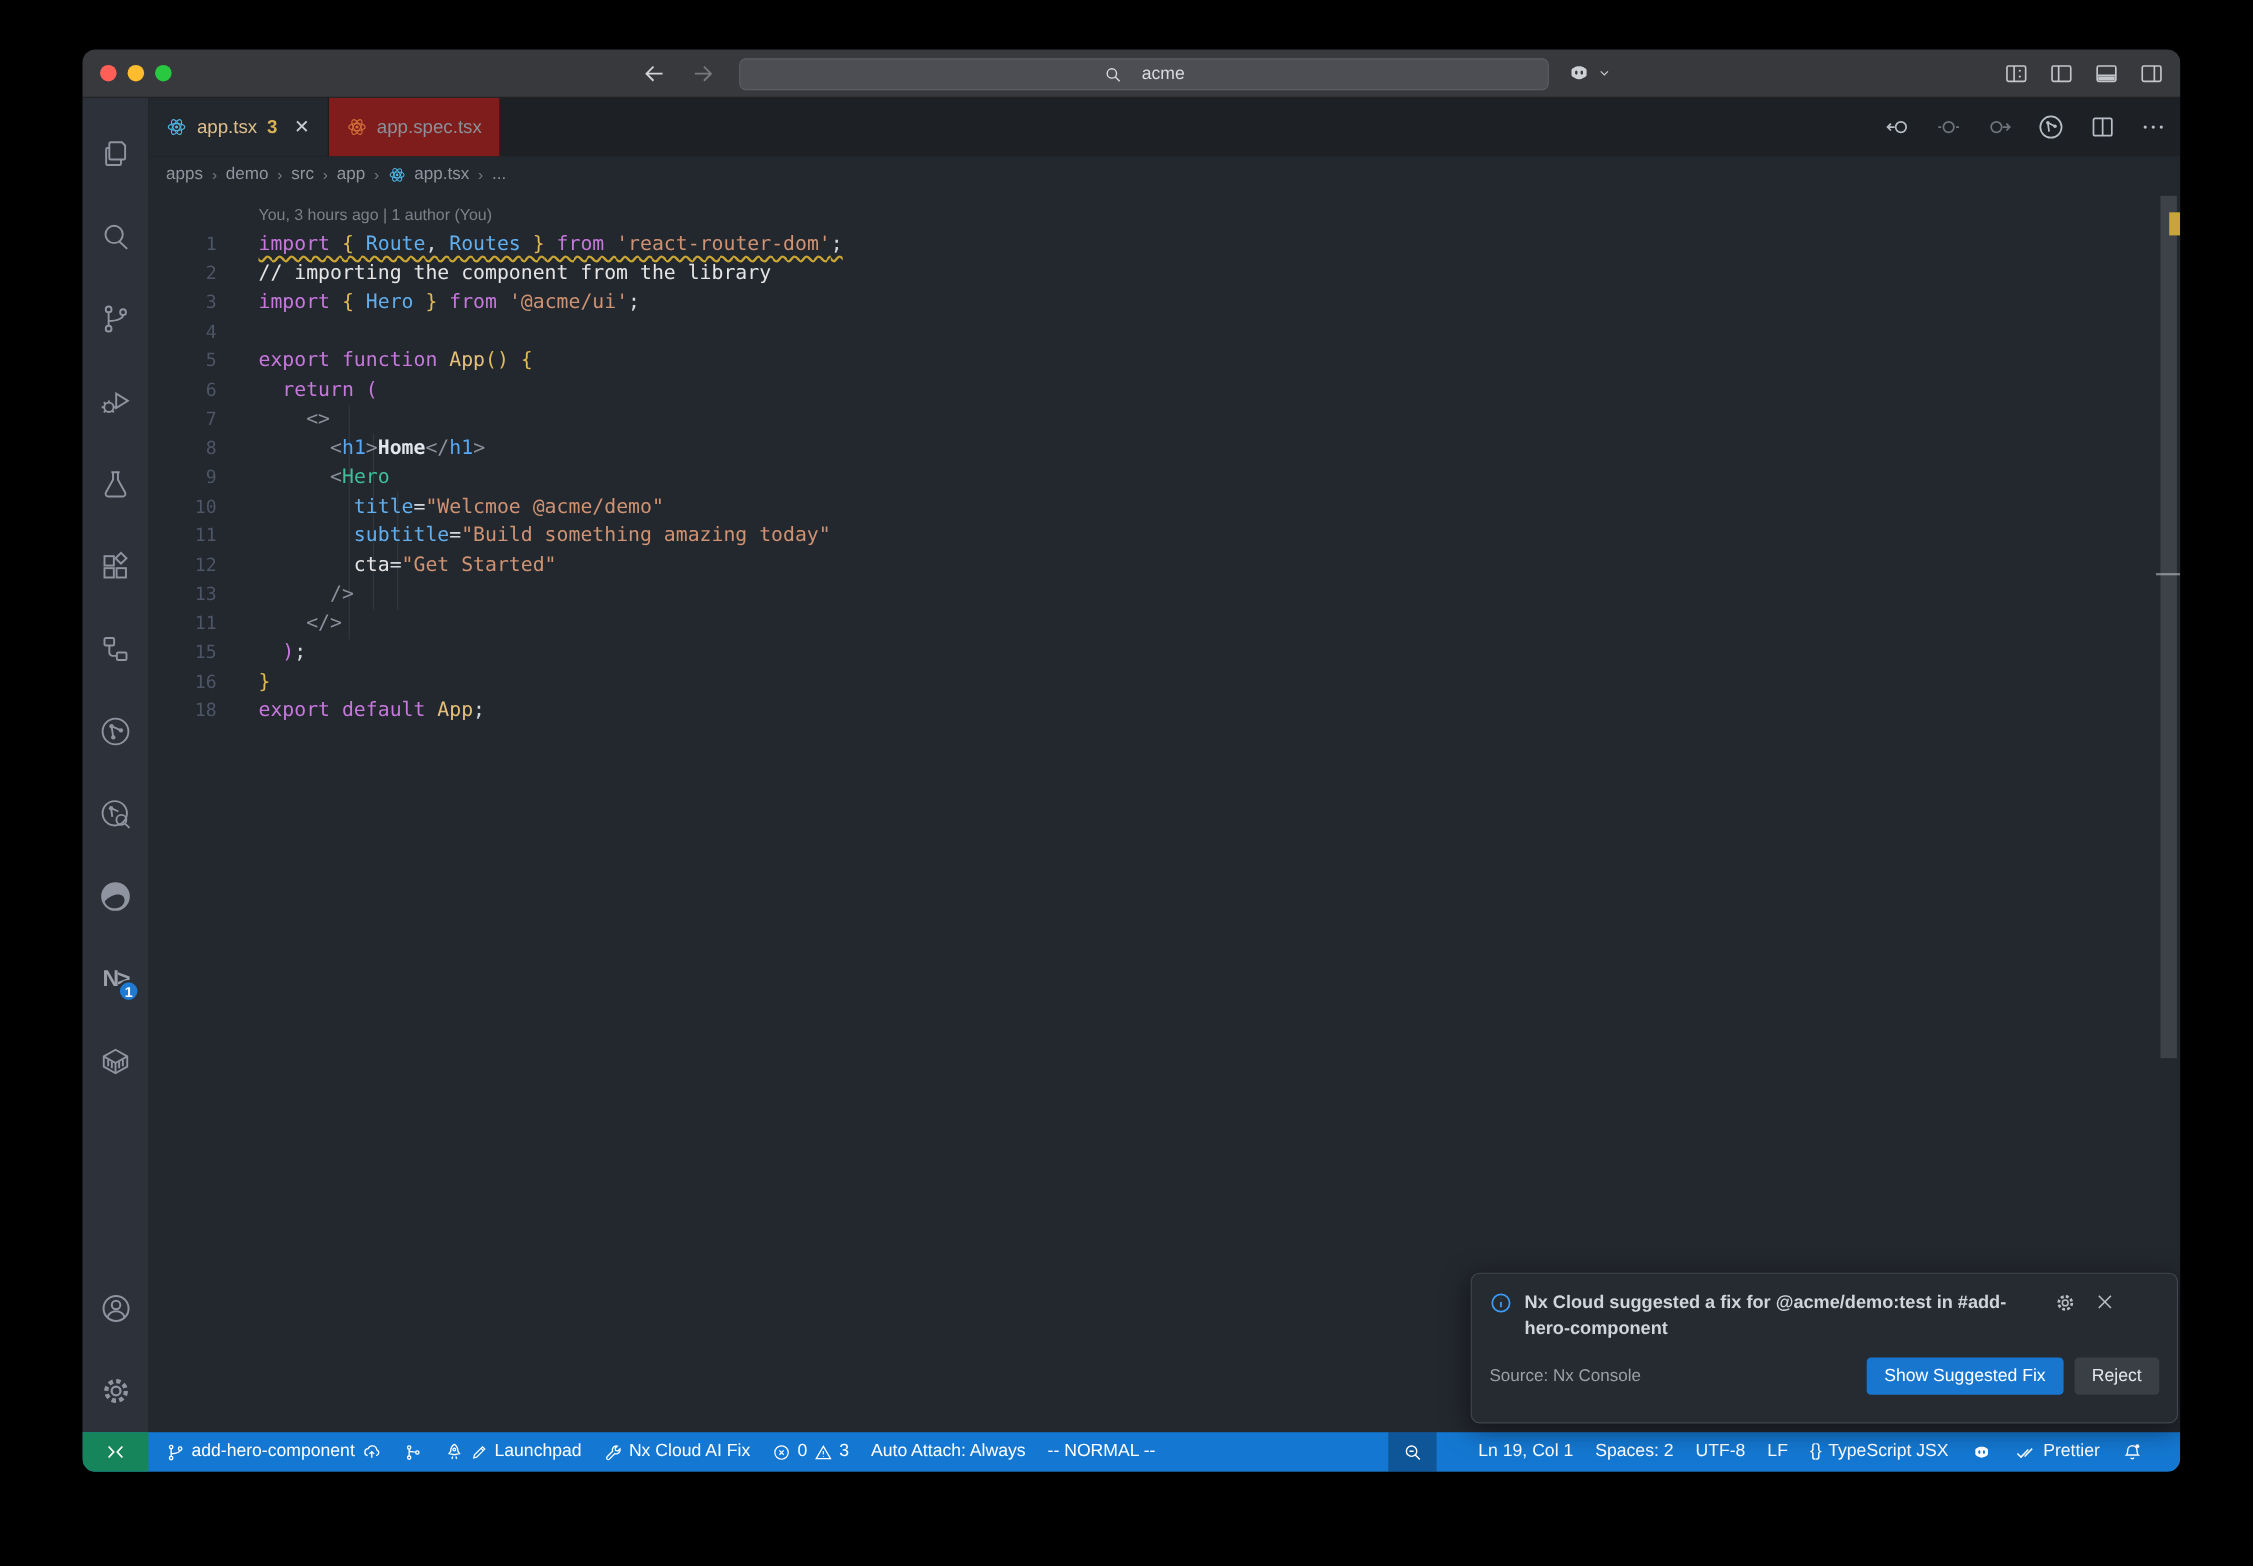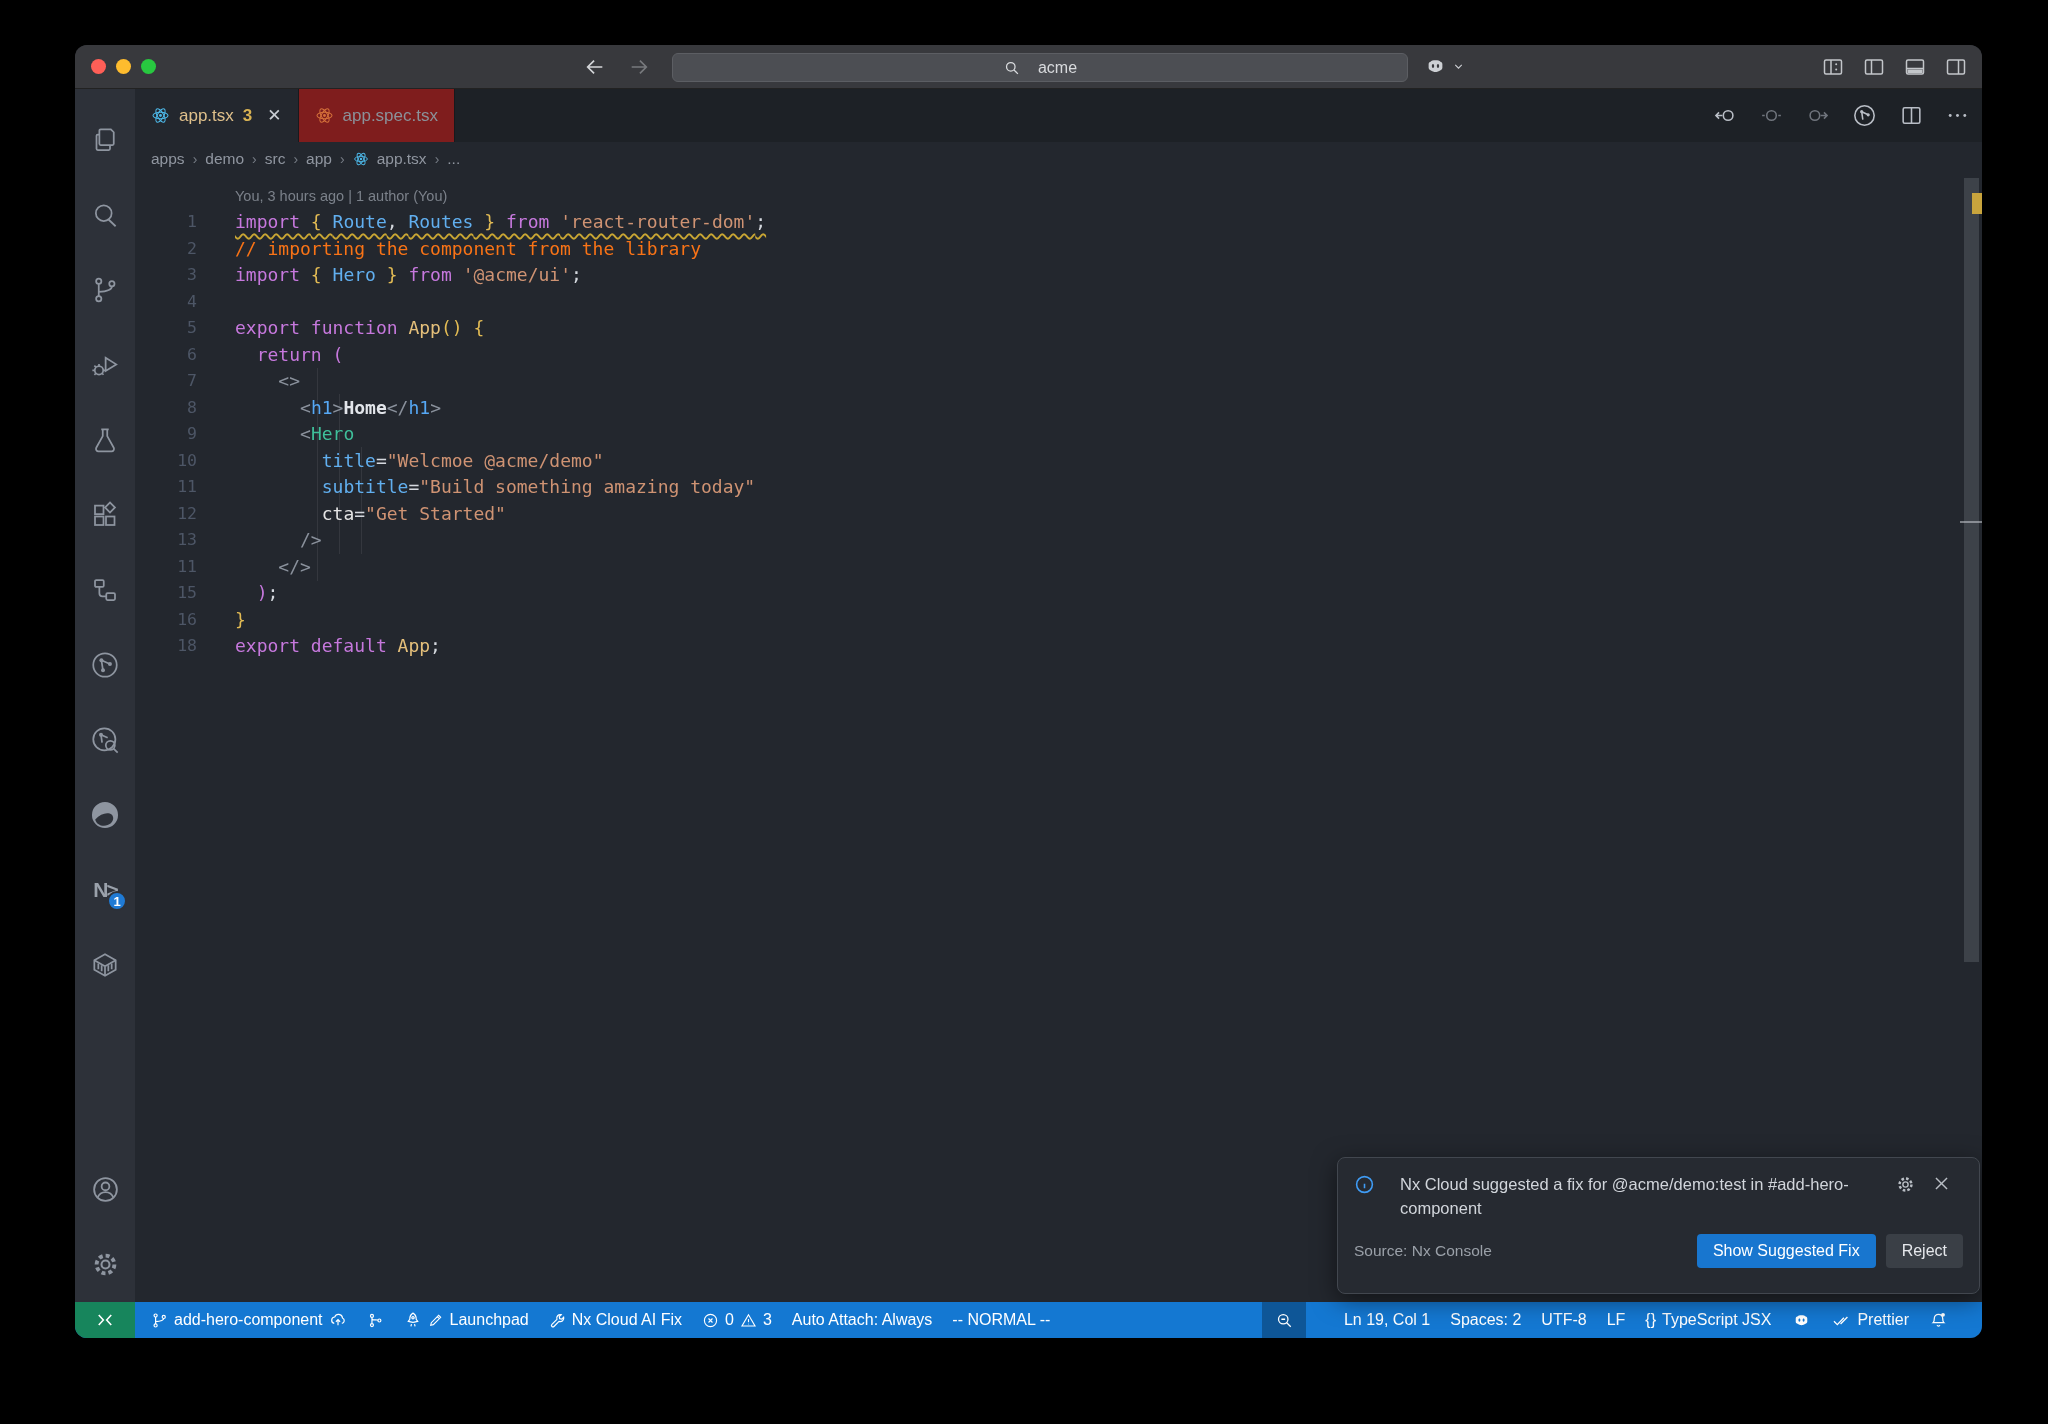--- a/index.html
+++ b/index.html
@@ -51,21 +51,21 @@
         border-top:1px solid rgba(255,255,255,.09); border-bottom:1px solid rgba(255,255,255,.09); }
   .squiggle { text-decoration:underline wavy #c9a633; text-decoration-thickness:1.5px; text-underline-offset:5px; }
   .guide { position:absolute; width:1px; background:rgba(255,255,255,.08); }
   .sb-track { position:absolute; right:0; top:0; width:22px; bottom:0; }
   .sb-slider { position:absolute; right:3px; top:2px; width:15px; height:784px; background:rgba(130,135,145,.28); }
   .sb-warn { position:absolute; right:0; top:17px; width:10px; height:21px; background:#c8a43d; }
   .sb-cursor { position:absolute; right:0; top:345px; width:22px; height:2px; background:rgba(200,204,210,.55); }
   
   .toast { position:absolute; right:2px; bottom:44px; width:643px; height:137px; background:#262a31; border:1px solid #42474f;
            border-radius:8px; box-shadow:0 6px 24px rgba(0,0,0,.5); padding:14px 16px 12px 16px; z-index:5; }
-  .toast-row1 { display:flex; gap:25px; }
+  .toast-row1 { display:flex; gap:11px;font-weight:bold; }
   .toast-msg { flex:1; color:#d1d5db; font-size:16.5px; line-height:24px; max-width:470px; }
   .toast-icons { display:flex; gap:16px; color:#b9bec5; padding-top:2px; }
   .toast-row2 { display:flex; align-items:center; margin-top:14px; }
   .toast-src { color:#9aa0a8; font-size:15.5px; flex:1; }
   .btn { font-size:16px; border-radius:4px; padding:8px 16px; border:none; font-family:inherit; }
   .btn.primary { color:#fff; }
   .btn.secondary { background:#3a3f46; color:#e6e8ec; margin-left:10px; }
   
   .statusbar { height:36px; flex:0 0 36px; display:flex; align-items:stretch; color:#fff; font-size:16px; }
   .sb-remote { width:60px; display:flex; align-items:center; justify-content:center; }
@@ -347,21 +347,21 @@
         <div class="guide" style="left:204px; top:218px; height:160px;"></div>
         <div class="guide" style="left:226px; top:271px; height:107px;"></div>
         <div class="code-lines">
             <div class="blame-row">You, 3 hours ago | 1 author (You)</div>
             <div class="code-row">
               <span class="ln">1</span>
               <span class="code"><span class="squiggle"><span style="color: rgb(198, 120, 221);">import </span><span style="color: rgb(226, 187, 84);">{ </span><span style="color: rgb(97, 175, 239);">Route</span><span style="color: rgb(212, 216, 222);">, </span><span style="color: rgb(97, 175, 239);">Routes</span><span style="color: rgb(226, 187, 84);"> }</span><span style="color: rgb(198, 120, 221);"> from </span><span style="color: rgb(207, 147, 115);">'react-router-dom'</span><span style="color: rgb(212, 216, 222);">;</span></span></span>
             </div>
             <div class="code-row">
               <span class="ln">2</span>
-              <span class="code"><span style="color: #f97316;">// importing the component from the library</span></span>
+              <span class="code"><span style="color: #e5e5e5;">// importing the component from the library</span></span>
             </div>
             <div class="code-row">
               <span class="ln">3</span>
               <span class="code"><span style="color: rgb(198, 120, 221);">import </span><span style="color: rgb(226, 187, 84);">{ </span><span style="color: rgb(97, 175, 239);">Hero</span><span style="color: rgb(226, 187, 84);"> }</span><span style="color: rgb(198, 120, 221);"> from </span><span style="color: rgb(207, 147, 115);">'@acme/ui'</span><span style="color: rgb(212, 216, 222);">;</span></span>
             </div>
             <div class="code-row">
               <span class="ln">4</span>
               <span class="code"></span>
             </div>
             <div class="code-row">

